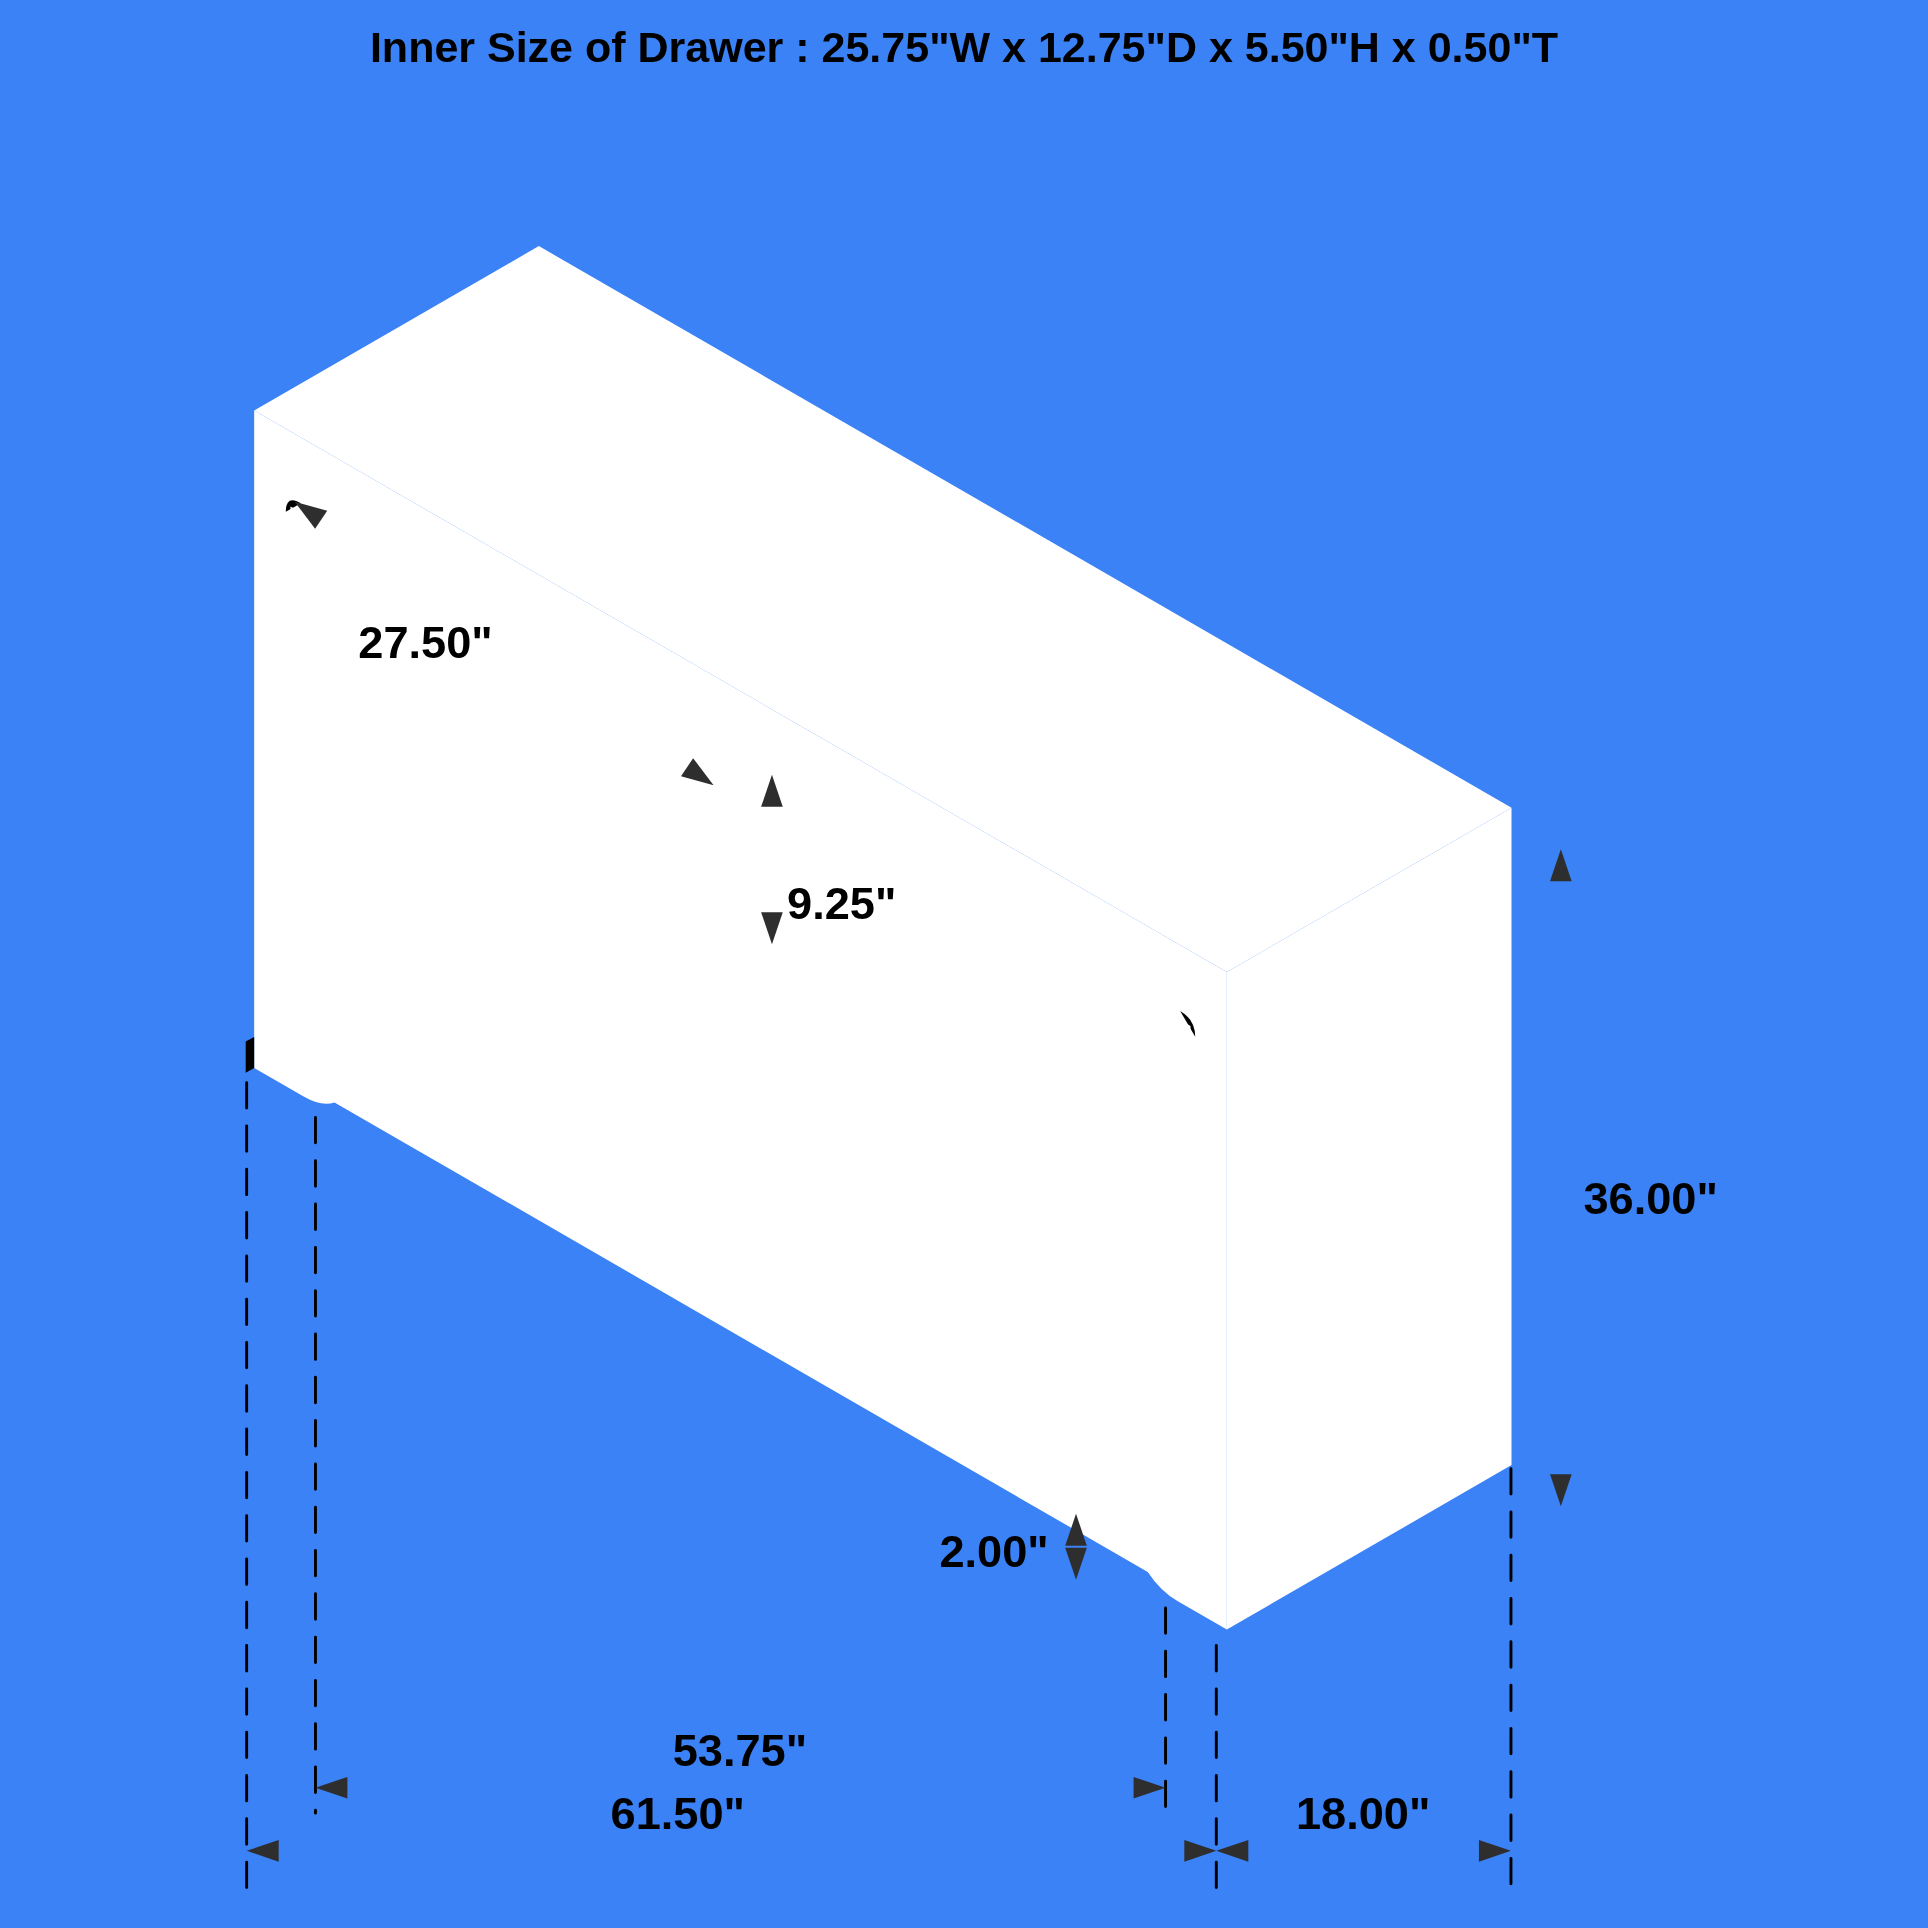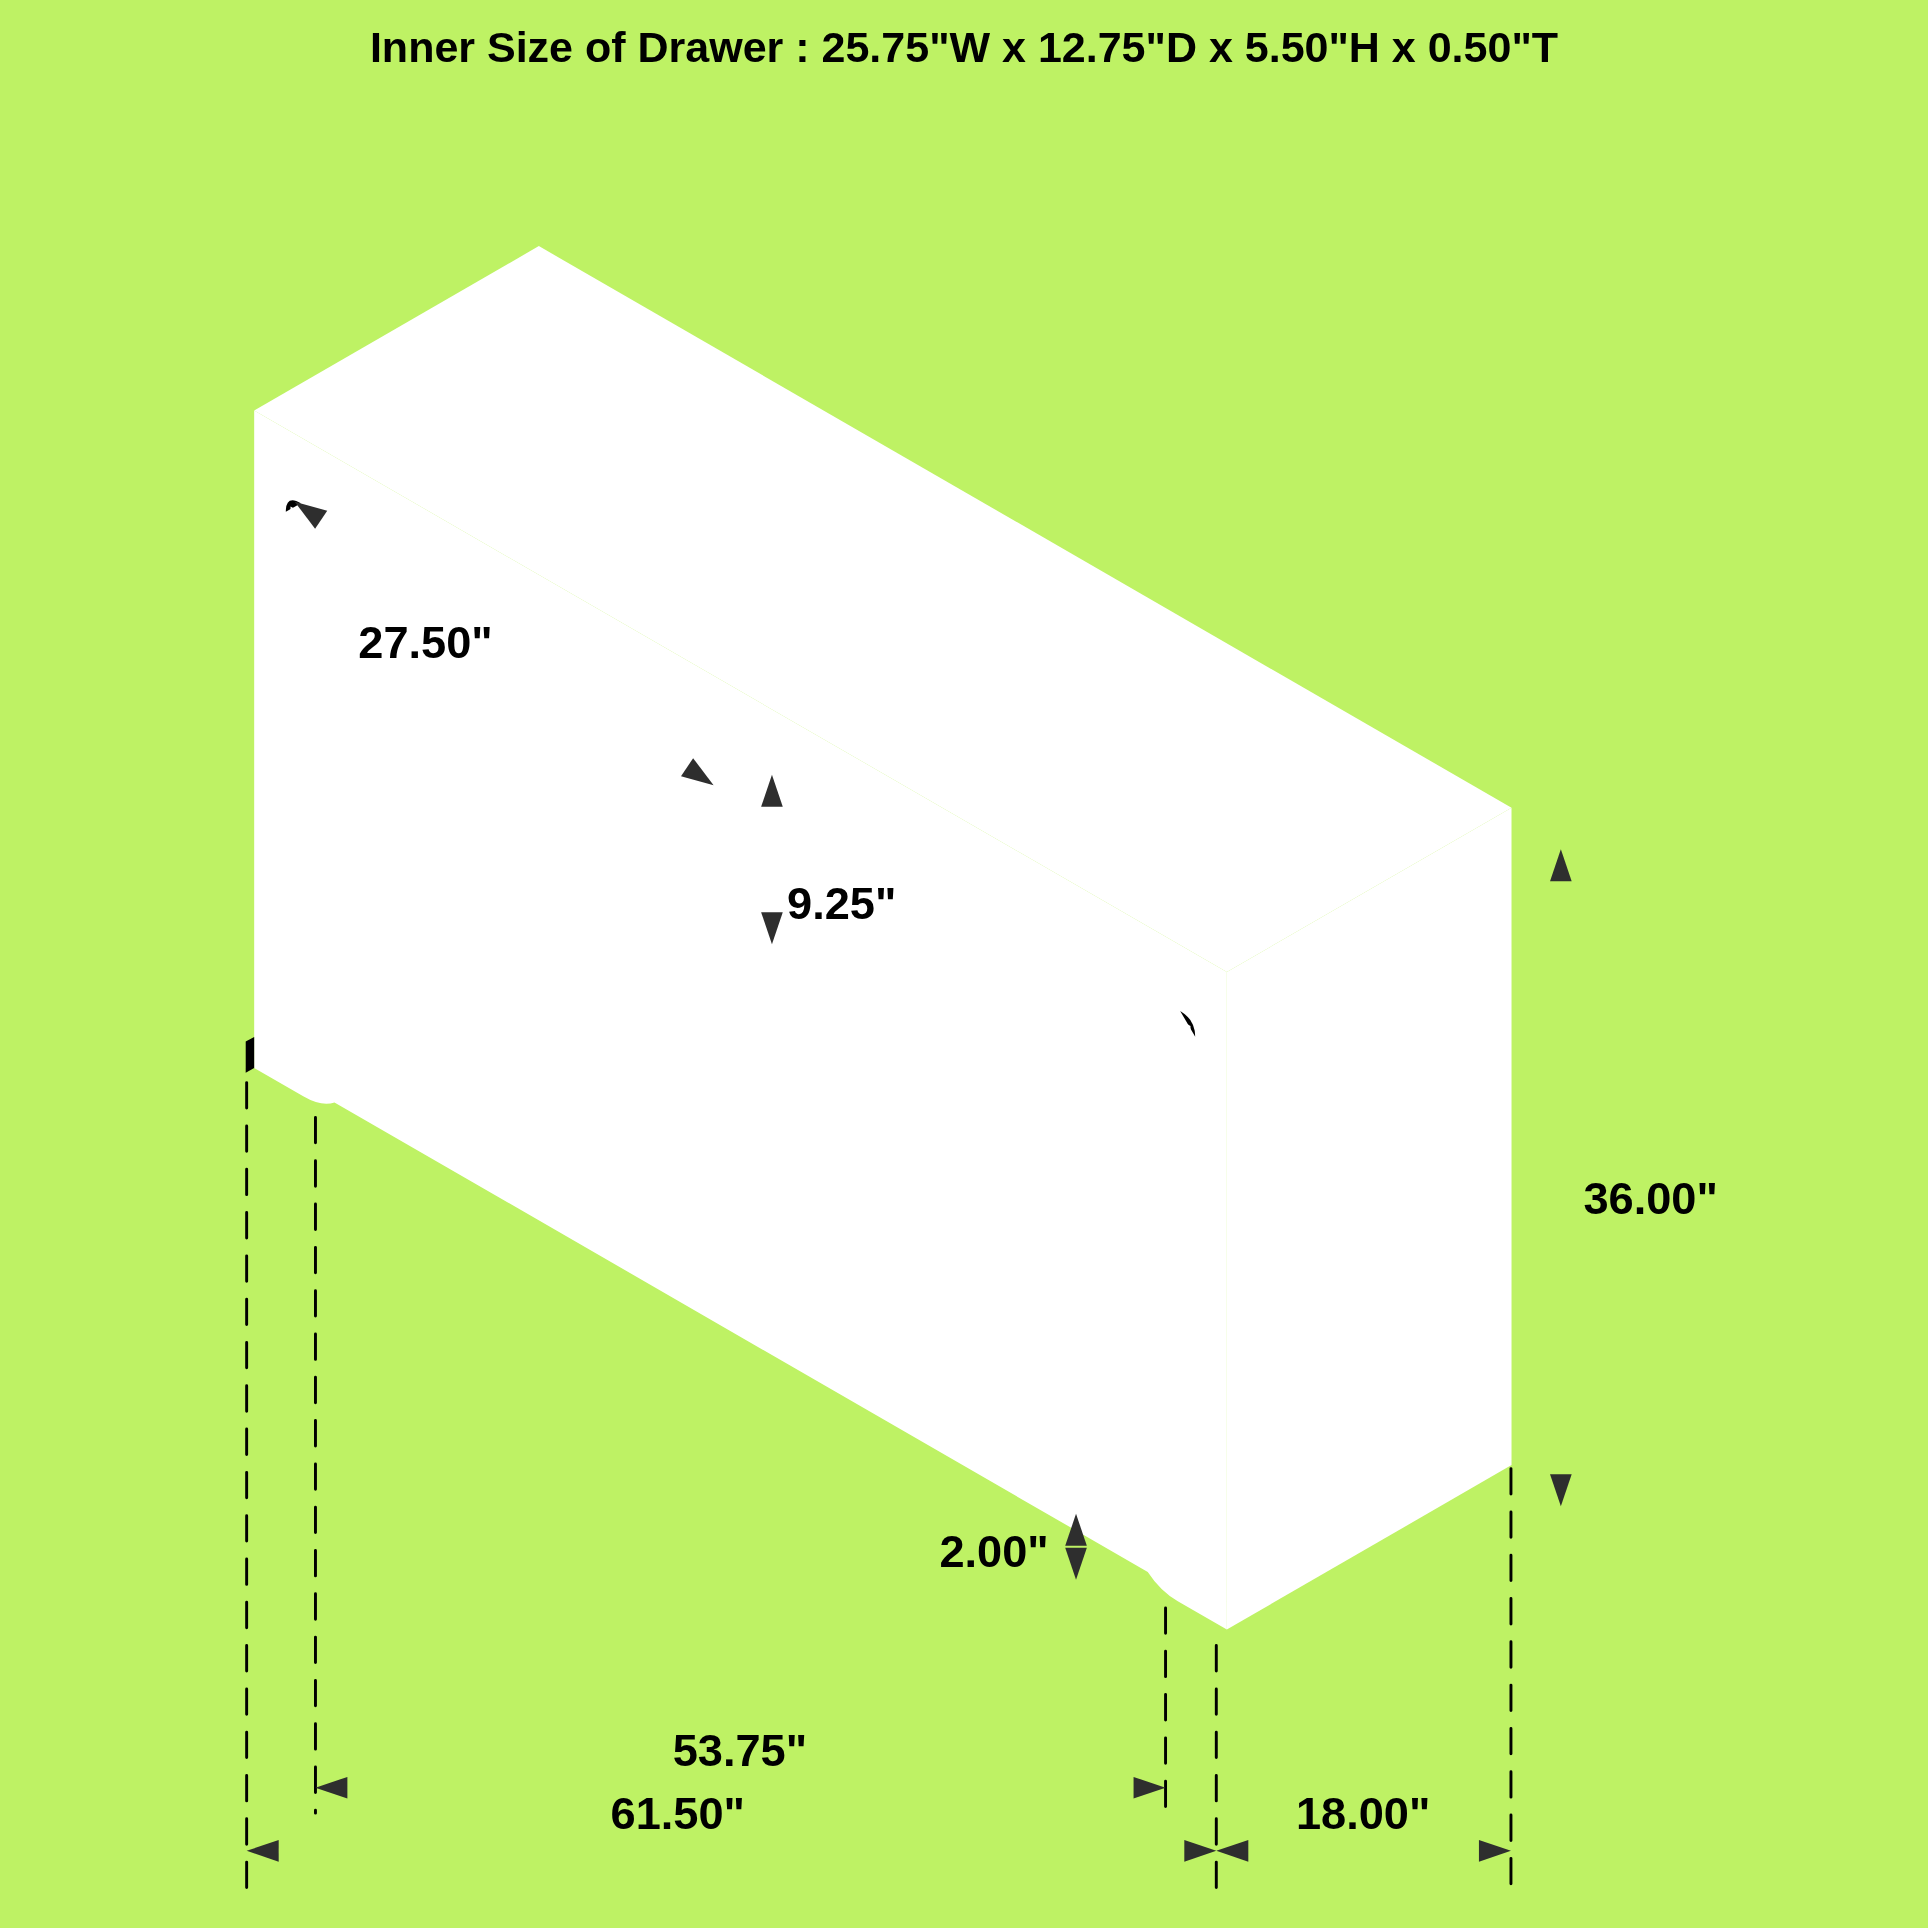--- a/index.html
+++ b/index.html
@@ -1,17 +1,17 @@
 <!DOCTYPE html>
 <html style="font-size:15px"><head>
 <meta charset="utf-8">
 <style>
   html,body{margin:0;padding:0;background:#ffffff;}
   body{width:1928px;height:1928px;font-family:"Liberation Sans",sans-serif;}
-  .stage{position:relative;width:1928px;height:1928px;background:#bef264;overflow:hidden;}
+  .stage{position:relative;width:1928px;height:1928px;background:#3b82f6;overflow:hidden;}
   .title{position:absolute;top:22.6px;left:0;width:100%;text-align:center;
          font-size:43px;font-weight:bold;color:#000;letter-spacing:0px;}
   svg{position:absolute;left:0;top:0;}
   text{font-family:"Liberation Sans",sans-serif;}
 </style>
 </head>
 <body>
 
 <div class="stage">
   <div class="title">Inner Size of Drawer : 25.75"W x 12.75"D x 5.50"H x 0.50"T</div>

